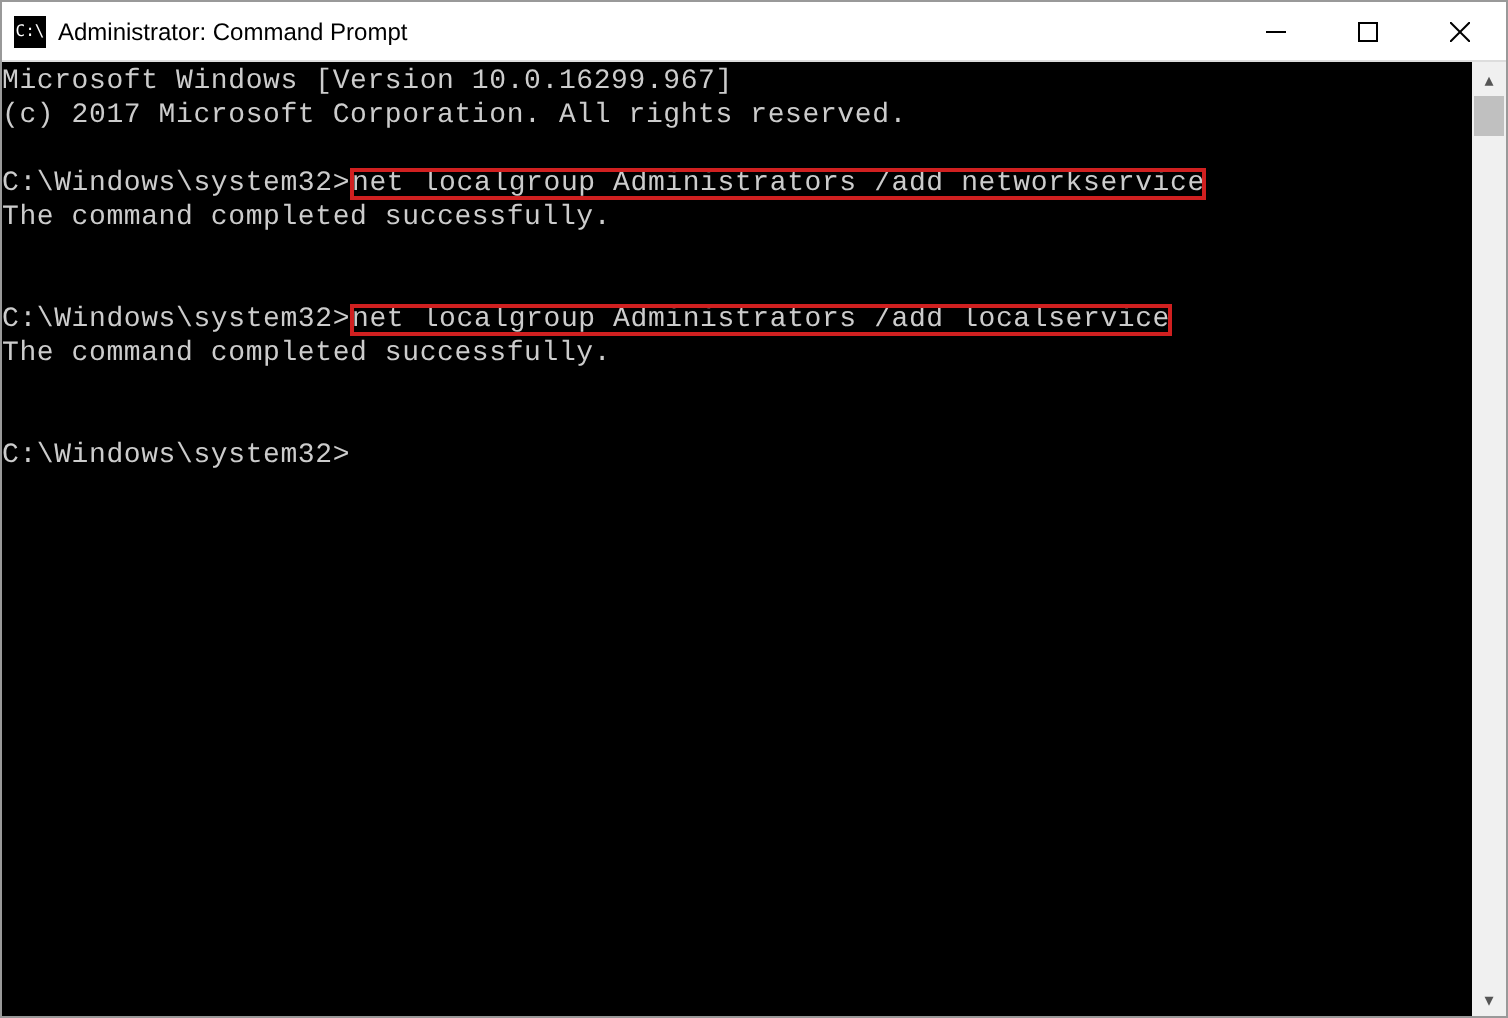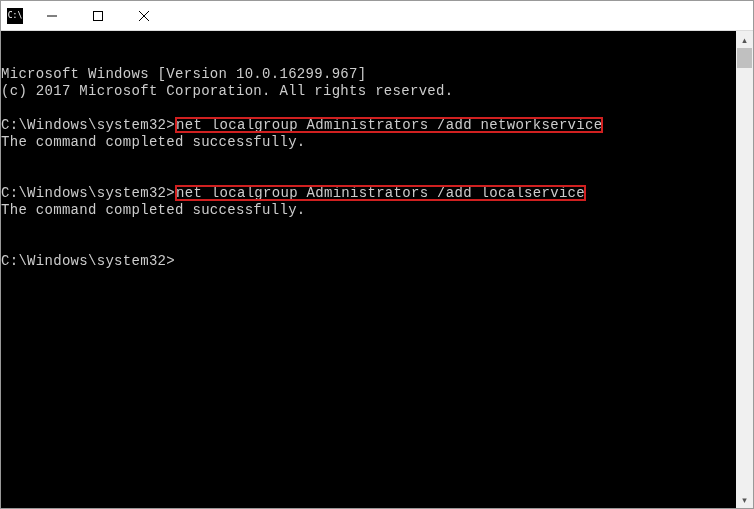--- a/index.html
+++ b/index.html
@@ -65,21 +65,20 @@
     .terminal {
       flex: 1;
       background: #000;
       font-family: Consolas, 'Courier New', monospace;
       font-size: 14px;
       line-height: 17px;
       color: #ccc;
       padding: 2px 0 0 0;
       white-space: pre;
       letter-spacing: 0.3px;
-      margin-top: 33px;
     }
     .scrollbar {
       width: 17px;
       background: #f0f0f0;
       display: flex;
       flex-direction: column;
     }
     .sb-arrow {
       height: 17px;
       display: flex;
@@ -107,20 +106,21 @@
       outline-offset: -2px;
       padding: 0 1px;
     }
   </style>
 </head>
 <body>
 
 <div class="window">
   <div class="titlebar">
     <div class="titlebar-icon">C:\</div>
+    <div class="titlebar-title">Administrator: Command Prompt</div>
     <div class="titlebar-buttons">
       <div class="titlebar-btn">
         <svg viewBox="0 0 10 10">
             <line x1="0" y1="5" x2="10" y2="5" stroke="#000" stroke-width="1"></line>
           </svg>
       </div>
       <div class="titlebar-btn">
         <svg viewBox="0 0 10 10">
             <rect x="0.5" y="0.5" width="9" height="9" fill="none" stroke="#000" stroke-width="1"></rect>
           </svg>

